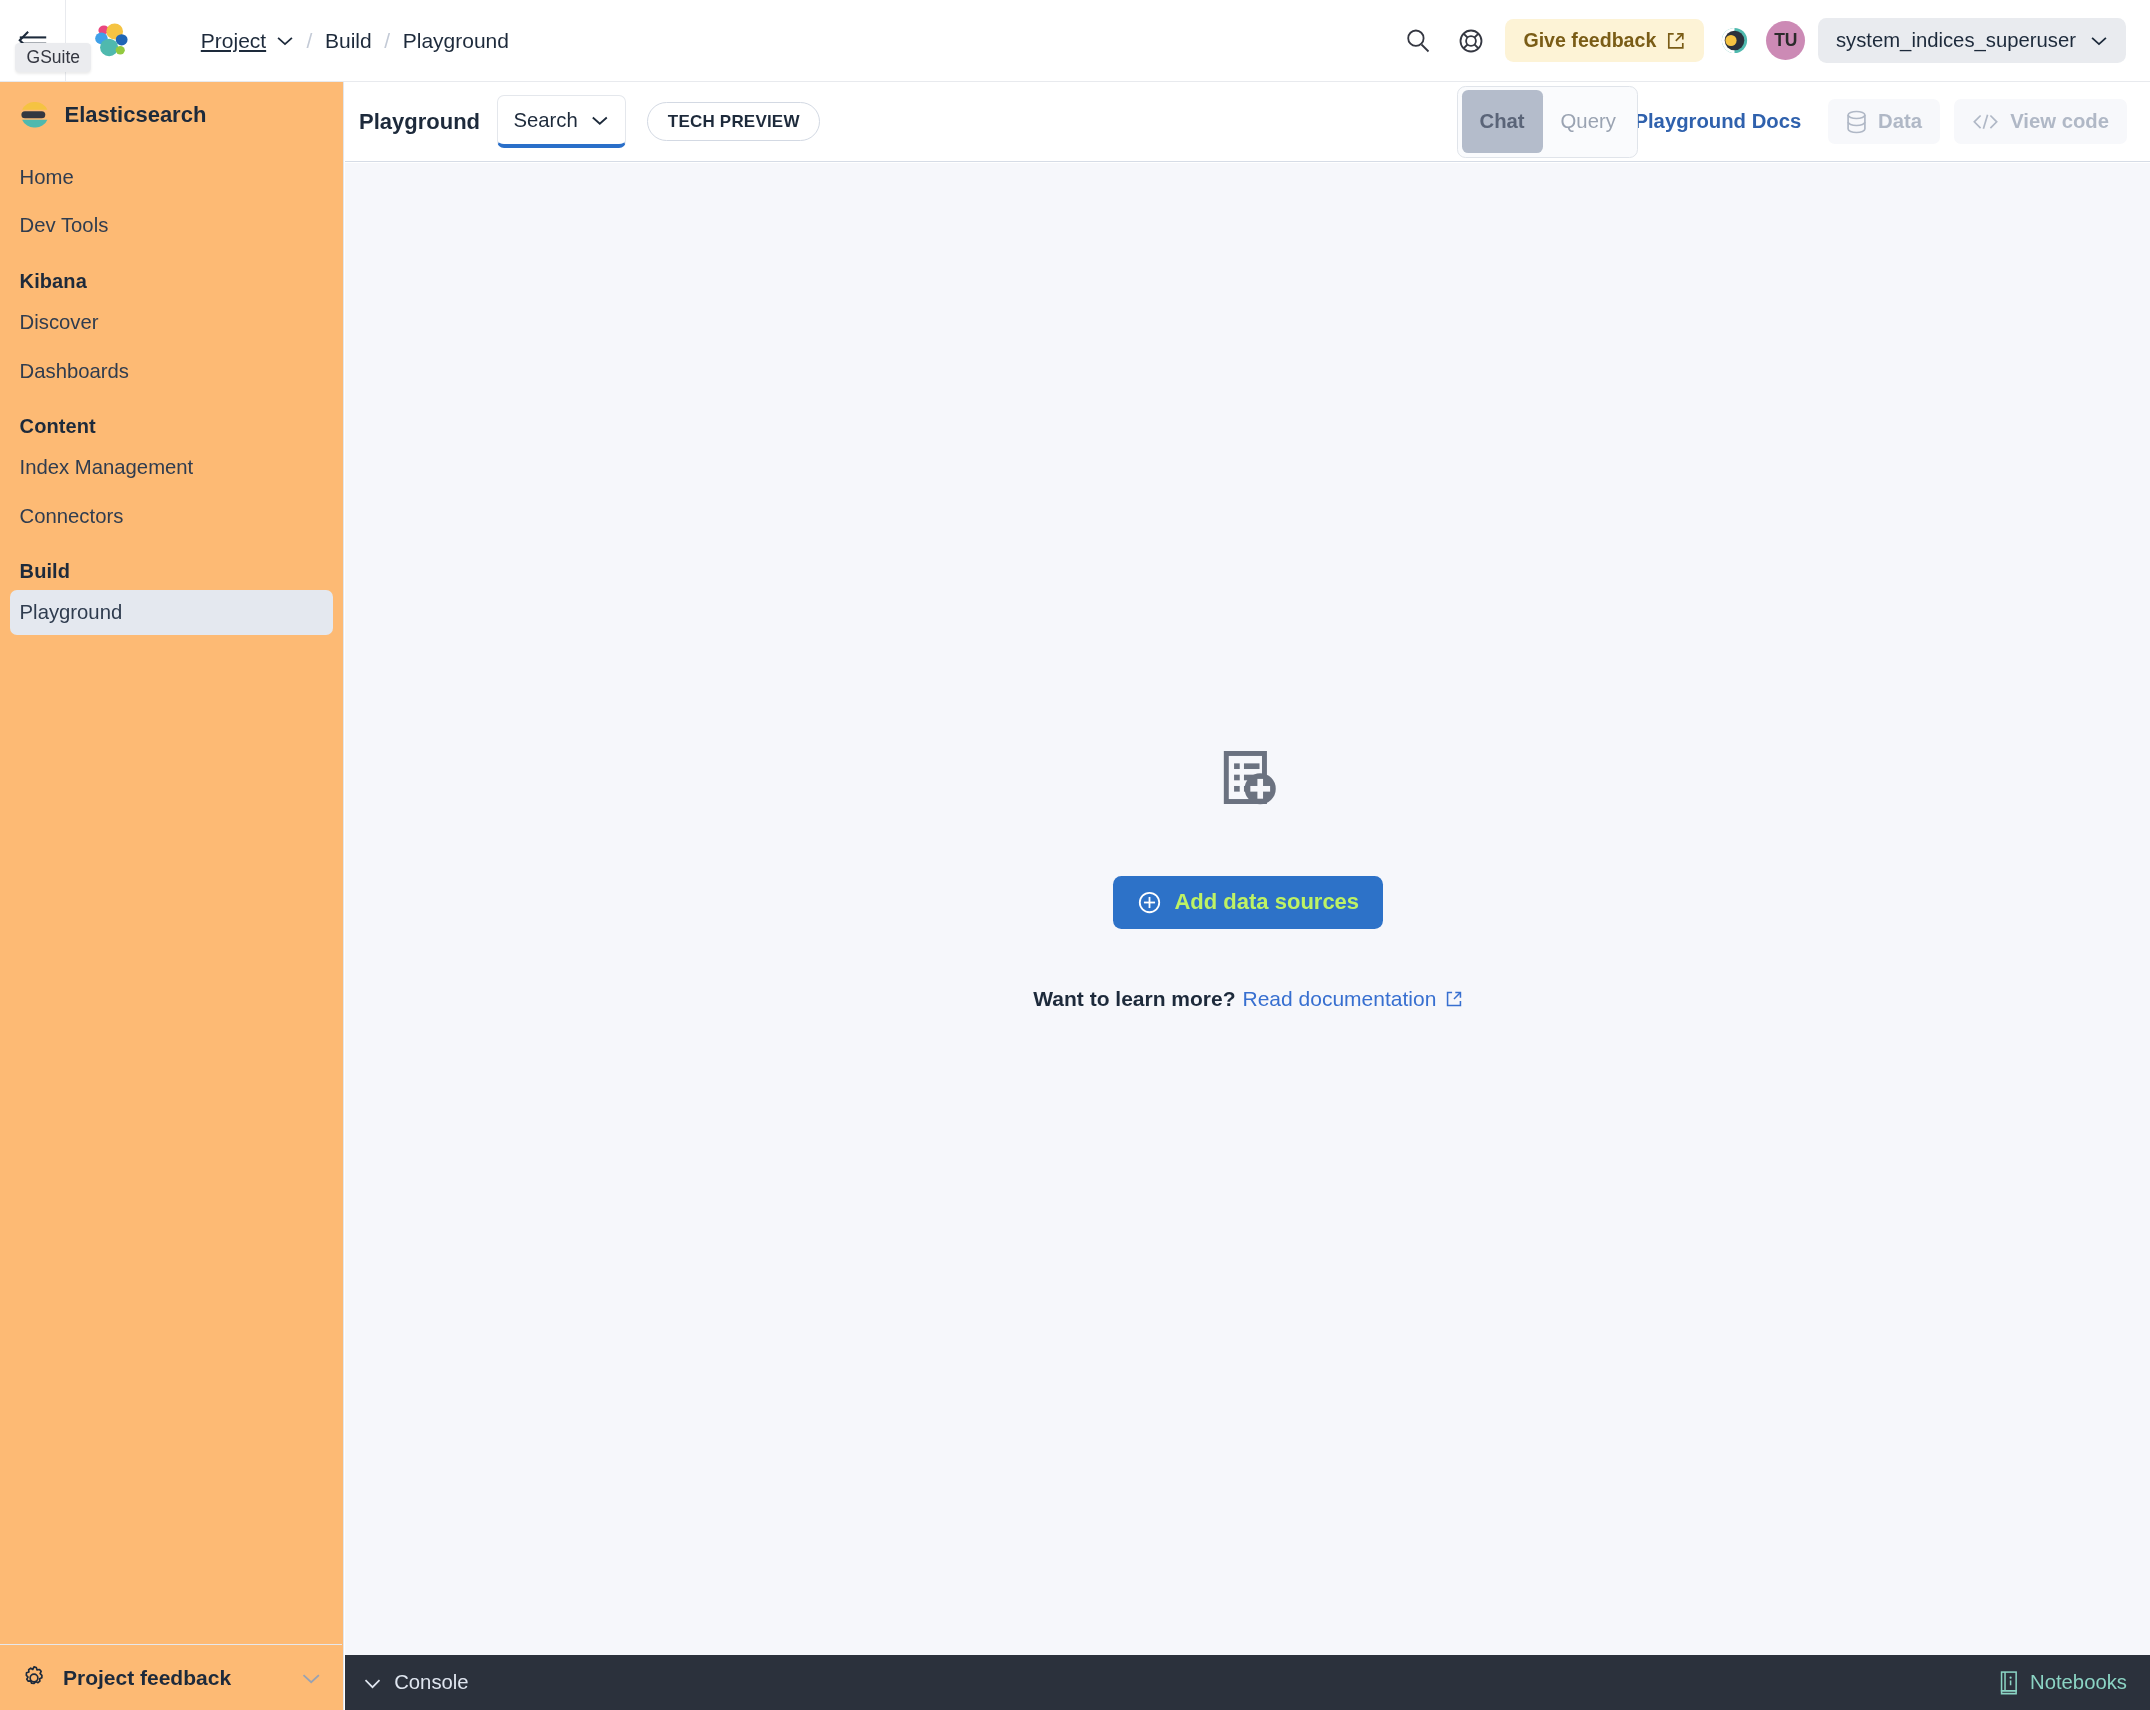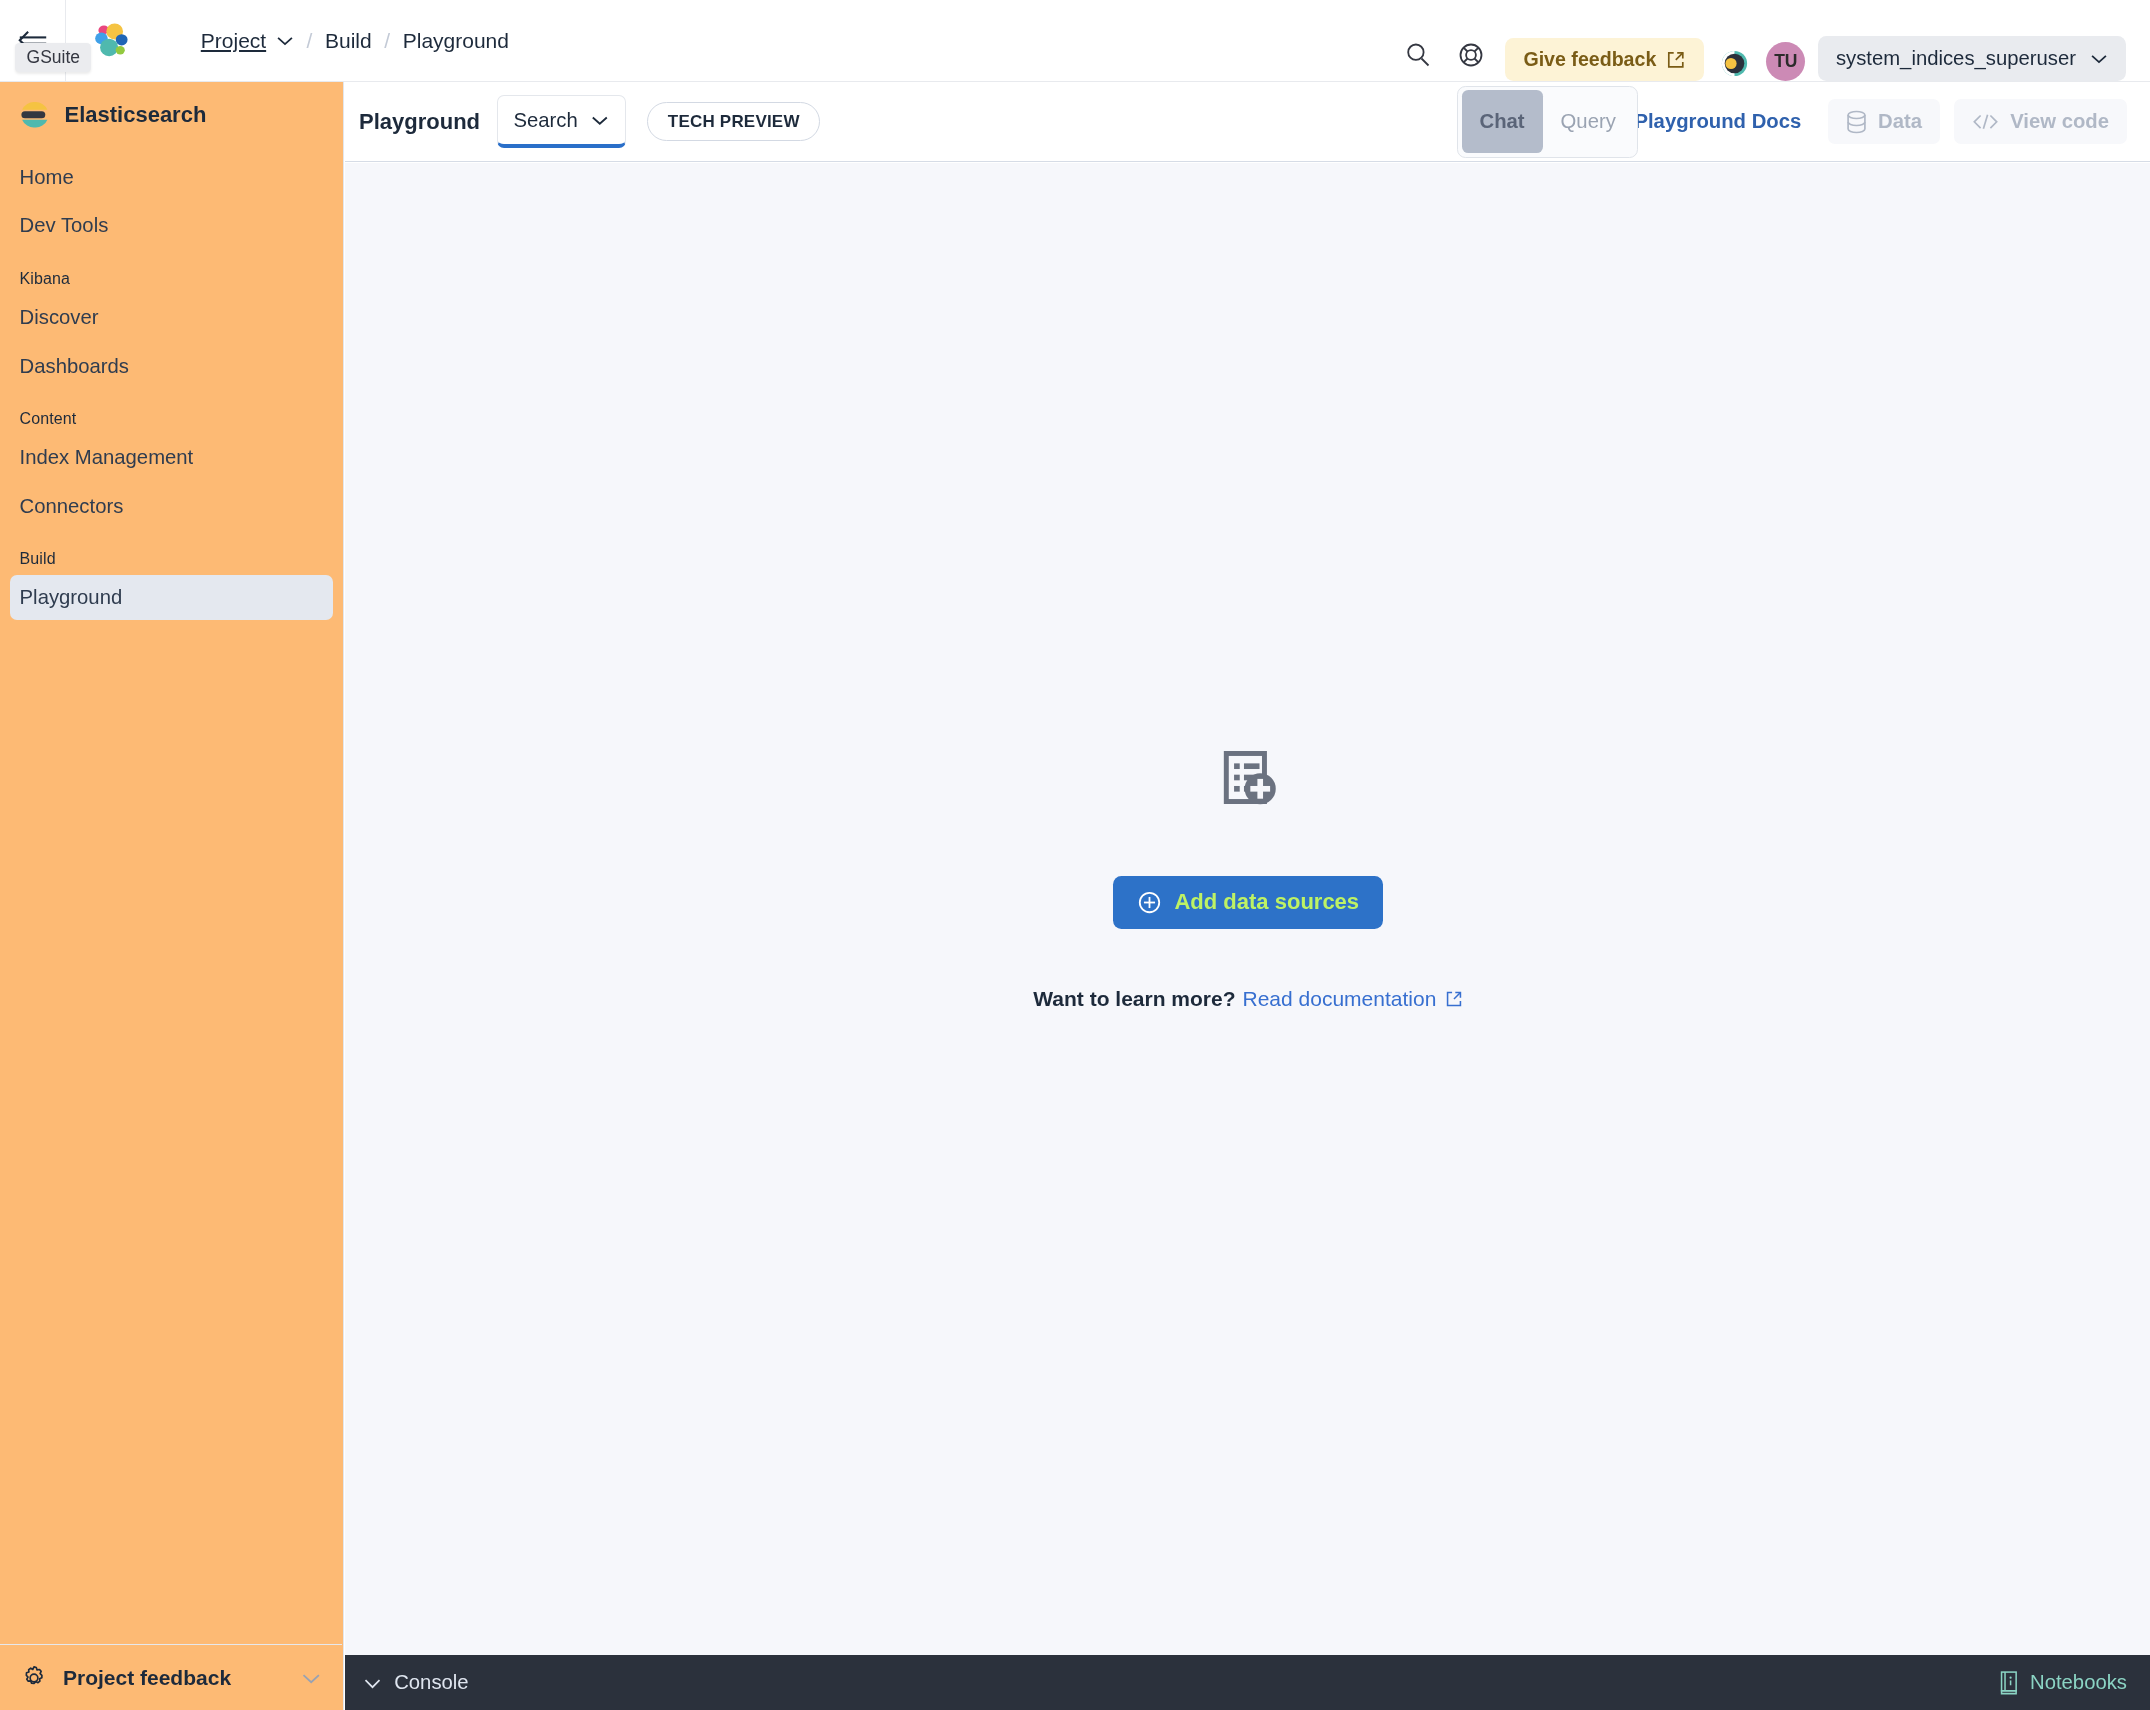--- a/index.html
+++ b/index.html
@@ -32,21 +32,21 @@
     display: flex; align-items: center; gap: 0px;
     margin-left: 22.4px; font-size: 21px; color: #1d2a3b;
   }
   .bc-link {
     text-decoration: underline; color: #1d2a3b; cursor: pointer; margin-left: 48px;
   }
   .bc-chev { margin-left: 9.8px; display:inline-flex; align-items:center; cursor:pointer;}
   .bc-sep { color: #c3cad6; margin: 0 12.6px; font-size: 21px; }
   .bc-item { color: #1d2a3b; }
   .chrome-right {
-    margin-left: auto; display: flex; align-items: flex-end; gap: 0px;
+    margin-left: auto; display: flex; align-items: center; gap: 0px;
     padding-right: 25px; height: 100%;
   }
   .icon-btn {
     width: 53px; height: 53px; display: flex; align-items: center; justify-content: center;
     cursor: pointer; border-radius: 7px;
   }
   .feedback-pill {
     background: #fdf3d6; color: #7a5c16;
     border-radius: 8.4px; height: 43px;
     display: flex; align-items: center; gap: 9.8px;
@@ -89,21 +89,21 @@
   }
   .side-brand-text { font-size: 22px; font-weight: bold; color: #1d2a3b; }
   .side-nav { padding: 9.8px 9.8px 0 9.8px; }
   .side-item {
     display: block; padding: 7px 9.8px; margin-bottom: 4.2px;
     font-size: 20.3px; color: #2f3c4f; border-radius: 7px; cursor: pointer;
     line-height: 1.5;
   }
   .side-item.active { background: #e4e8ef; }
   .side-group {
-    font-size: 16px; font-weight: normal; color: #1d2a3b;
+    font-size: 20px; font-weight: bold; color: #1d2a3b;
     padding: 18px 9.8px 7px 9.8px; letter-spacing: 0.1px;
   }
   .side-footer {
     position: absolute; left: 0; bottom: 0; width: 342px;
     border-top: 1.4px solid #e6e8ec;
     height: 66px;
     display: flex; align-items: center; gap: 15.4px;
     padding: 0 19.6px; cursor: pointer;
   }
   .side-footer-label { font-size: 21px; font-weight: bold; color: #1d2a3b; }

